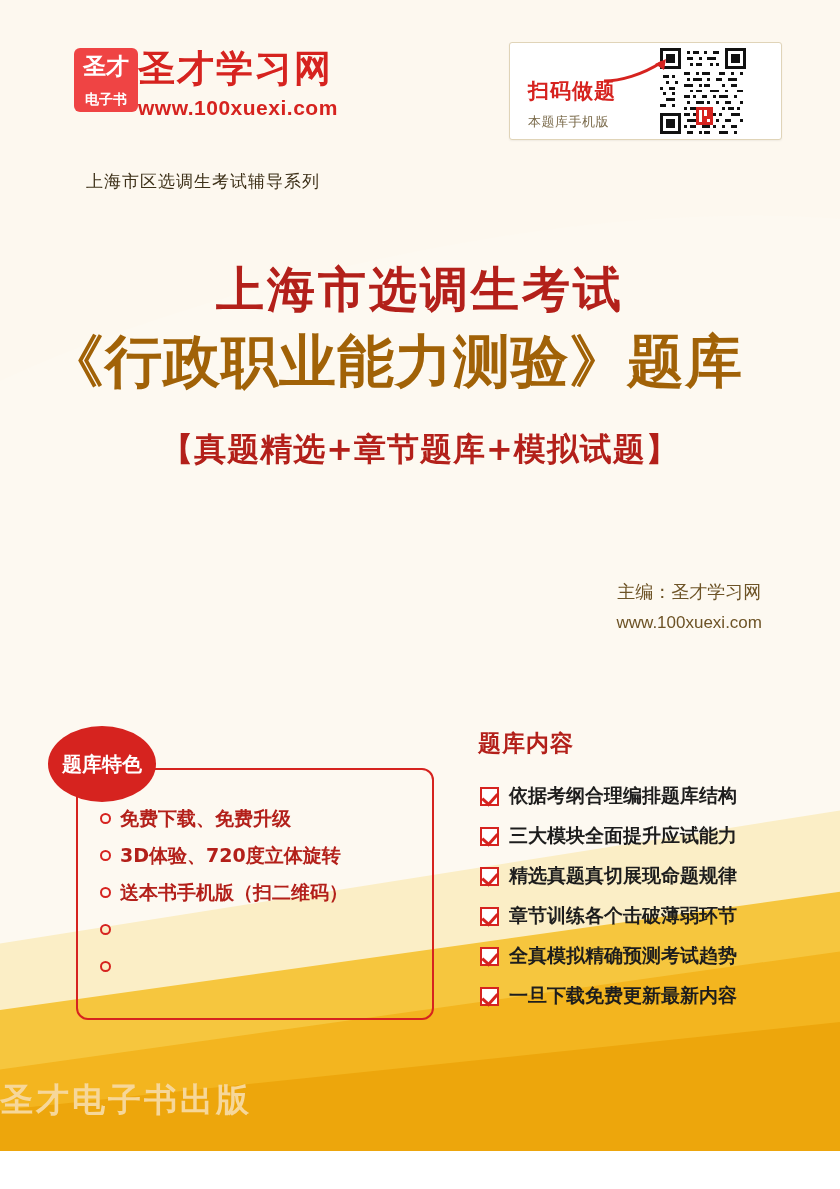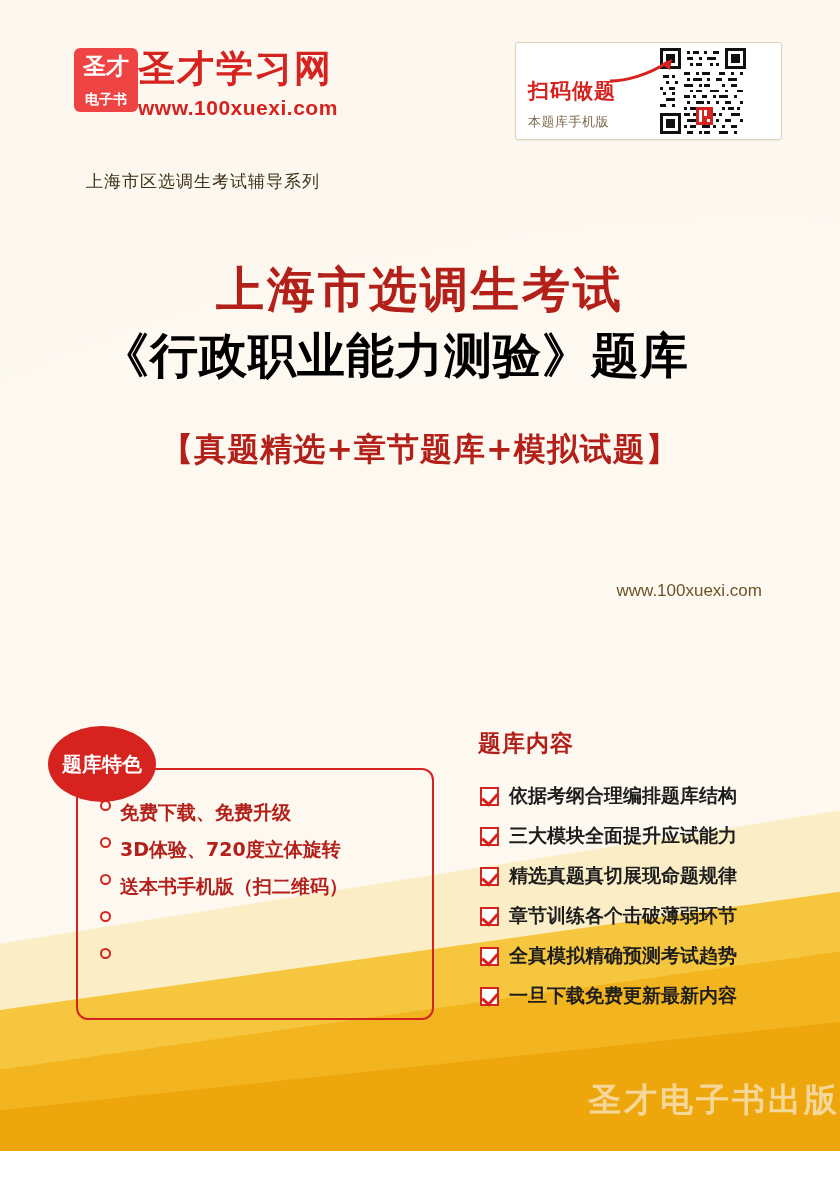--- a/index.html
+++ b/index.html
@@ -128,20 +128,21 @@
   .qr-box {
     position: absolute;
     right: 58px; top: 42px;
     width: 265px; height: 96px;
     background: #ffffff;
     border: 1px solid #e0d4b8;
     border-radius: 3px;
     display: flex;
     align-items: center;
     box-shadow: 0 1px 2px rgba(0,0,0,0.06);
+    padding-left: 6px;
   }
   .qr-left {
     width: 140px;
     padding-left: 12px;
     box-sizing: border-box;
   }
   .qr-arrow {
     position: absolute;
     left: 92px; top: 14px;
     width: 70px; height: 26px;
@@ -187,22 +188,22 @@
     color: #b3201a;
     letter-spacing: 3px;
   }
   .title-2 {
     position: absolute;
     left: 0; top: 324px;
     width: 790px;
     text-align: center;
     font-family: "DejaVu Serif", serif;
     font-weight: bold;
-    font-size: 48px;
-    color: #000000;
+    font-size: 57px;
+    color: #a16207;
     letter-spacing: 1px;
   }
   .title-3 {
     position: absolute;
     left: 0; top: 428px;
     width: 840px;
     text-align: center;
     font-family: "DejaVu Sans", sans-serif;
     font-weight: bold;
     font-size: 32px;
@@ -250,21 +251,21 @@
     border-radius: 12px;
     box-sizing: border-box;
   }
   .feature-list {
     position: absolute;
     left: 100px; top: 800px;
     width: 330px;
   }
   .feature-item {
     display: flex;
-    align-items: flex-start;
+    align-items: center;
     height: 37px;
     font-family: "DejaVu Sans", sans-serif;
     font-weight: bold;
     font-size: 19px;
     color: #b3201a;
     letter-spacing: 0px;
   }
   .dot-icon {
     width: 11px; height: 11px;
     border: 2px solid #d6231f;
@@ -313,21 +314,21 @@
     width: 7px; height: 12px;
     border-right: 3px solid #d6231f;
     border-bottom: 3px solid #d6231f;
     transform: rotate(42deg);
   }
   
   .publisher {
     position: absolute;
     left: 0; top: 1078px;
     width: 840px;
-    text-align: right;
+    text-align: left;
     font-family: "DejaVu Serif", serif;
     font-weight: bold;
     font-size: 33px;
     color: #f6d79a;
     letter-spacing: 3px;
   }
 </style>
 </head>
 <body>
 
@@ -479,20 +480,21 @@
       </svg>
     </div>
 
     <div class="series">上海市区选调生考试辅导系列</div>
 
     <div class="title-1">上海市选调生考试</div>
     <div class="title-2">《行政职业能力测验》题库</div>
     <div class="title-3">【真题精选+章节题库+模拟试题】</div>
 
     <div class="editor">
+      <div>主编：圣才学习网</div>
       <div class="url">www.100xuexi.com</div>
     </div>
 
     <div class="feature-box"></div>
     <div class="badge">
       <span>题库</span>
       <span>特色</span>
     </div>
     <div class="feature-list">
       <div class="feature-item">

